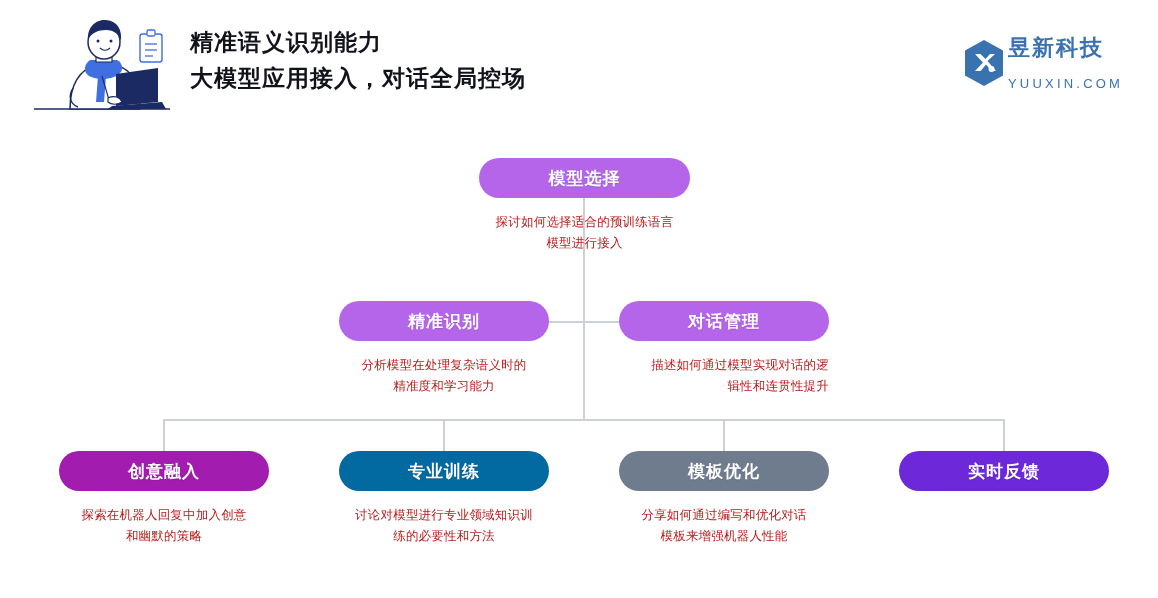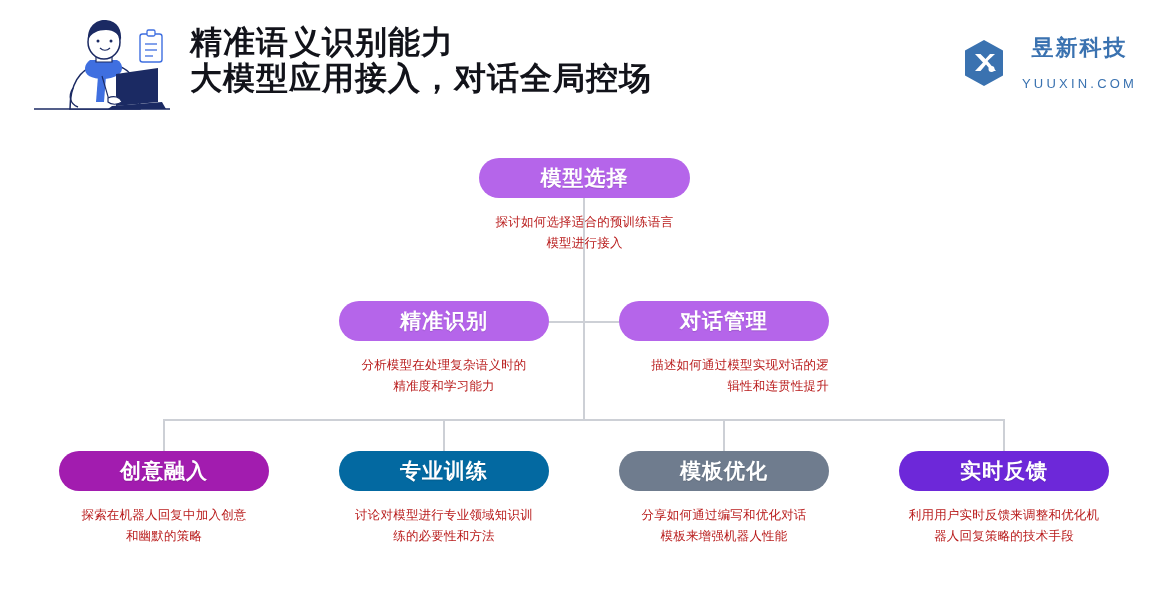--- a/index.html
+++ b/index.html
@@ -11,38 +11,38 @@
   }
   .page { position: relative; width: 1158px; height: 598px; background:#fff; }
 
   
   .header { position:absolute; left:0; top:0; width:1158px; height:125px; }
 
   .illus { position:absolute; left:32px; top:10px; width:140px; height:108px; }
 
   .title-block { position:absolute; left:190px; top:24px; }
   .title-line {
-    font-size:32px; font-weight:bold; color:#12131a;
+    font-size:23px; font-weight:bold; color:#12131a;
     letter-spacing:1px; line-height:36px; white-space:nowrap;
   }
 
-  .brand { position:absolute; left:962px; top:36px; display:flex; align-items:center; gap:16px;text-align:center; }
+  .brand { position:absolute; left:962px; top:36px; display:flex; align-items:center; gap:2px; }
   .brand-mark { width:44px; height:48px; position:relative; }
   .brand-text { display:flex; flex-direction:column; justify-content:center; }
   .brand-name { font-size:22px; font-weight:bold; color:#3a72b0; letter-spacing:2px; line-height:24px; }
   .brand-sub { font-size:13px; color:#3a72b0; letter-spacing:3.2px; line-height:12px; margin-top:18px; }
 
   
   .diagram { position:absolute; left:0; top:125px; width:1158px; height:473px; }
 
   .node { position:absolute; }
   .pill {
     height:40px; border-radius:22px;
     display:flex; align-items:center; justify-content:center;
-    color:#ffffff; font-size:21px; font-weight:bold; letter-spacing:1px;
+    color:#ffffff; font-size:17px; font-weight:bold; letter-spacing:1px;
     text-shadow:0 1px 1px rgba(0,0,0,0.13);
   }
   .desc {
     margin-top:14px; text-align:center;
     font-size:12.5px; color:#b91c1c; line-height:21px;
     letter-spacing:0.2px;
   }
 
   .purple { background:#b565ea; }
   .slate-dark  { background:#a21caf; }
@@ -164,18 +164,16 @@
     </div>
 
     <div class="node" style="left:619px; top:326px; width:210px;">
       <div class="pill slate-mid">模板优化</div>
       <div class="desc" style="white-space:pre-line;">分享如何通过编写和优化对话
 模板来增强机器人性能</div>
     </div>
 
     <div class="node" style="left:899px; top:326px; width:210px;">
       <div class="pill slate-pale">实时反馈</div>
-      <div class="desc" style="white-space:pre-line;">利用用户实时反馈来调整和优化机
-器人回复策略的技术手段</div>
     </div>
 
   </div>
 </div>
 
 </body></html>

